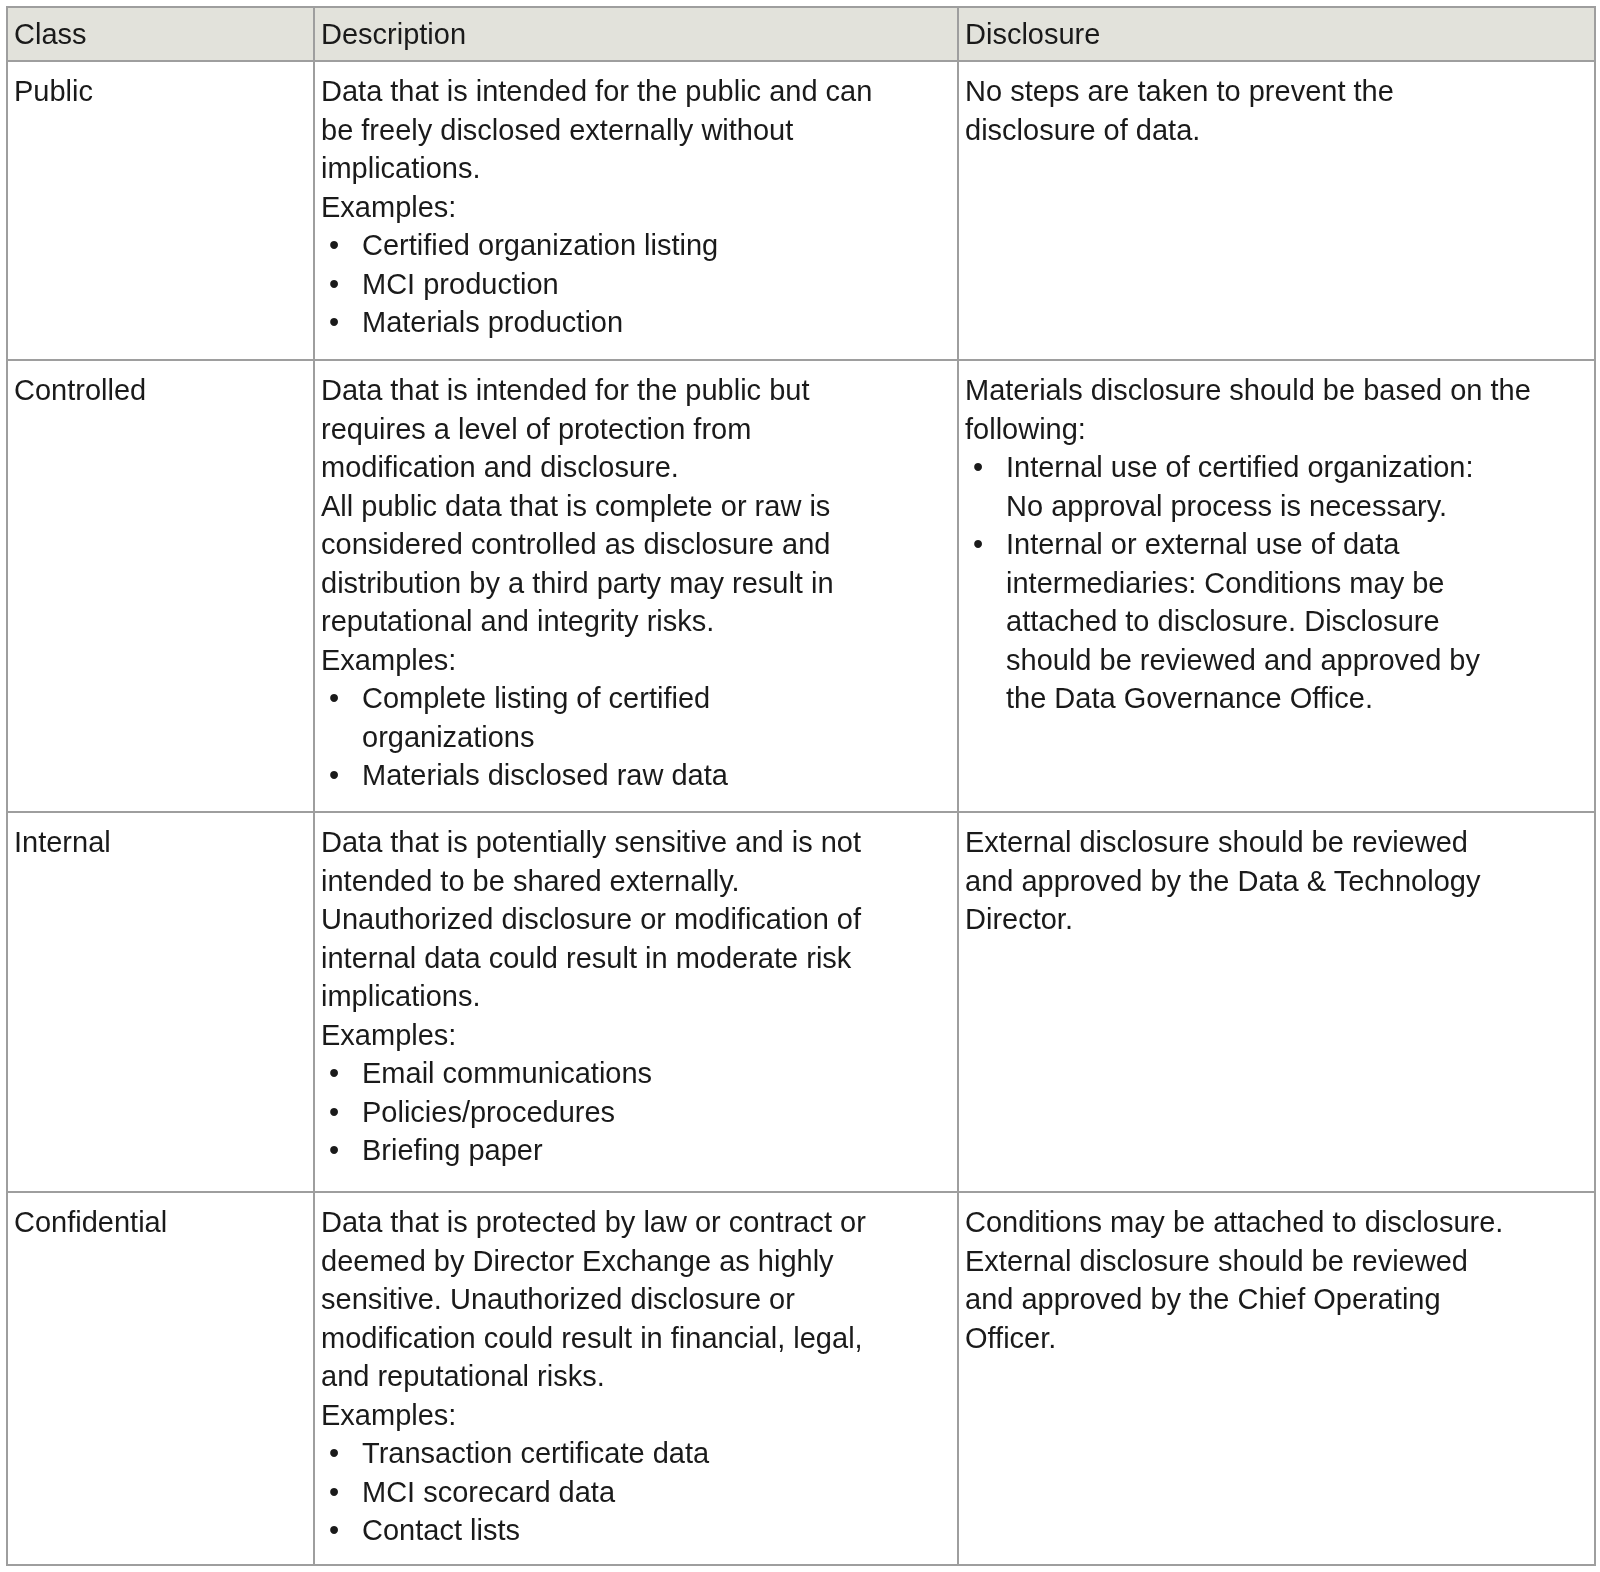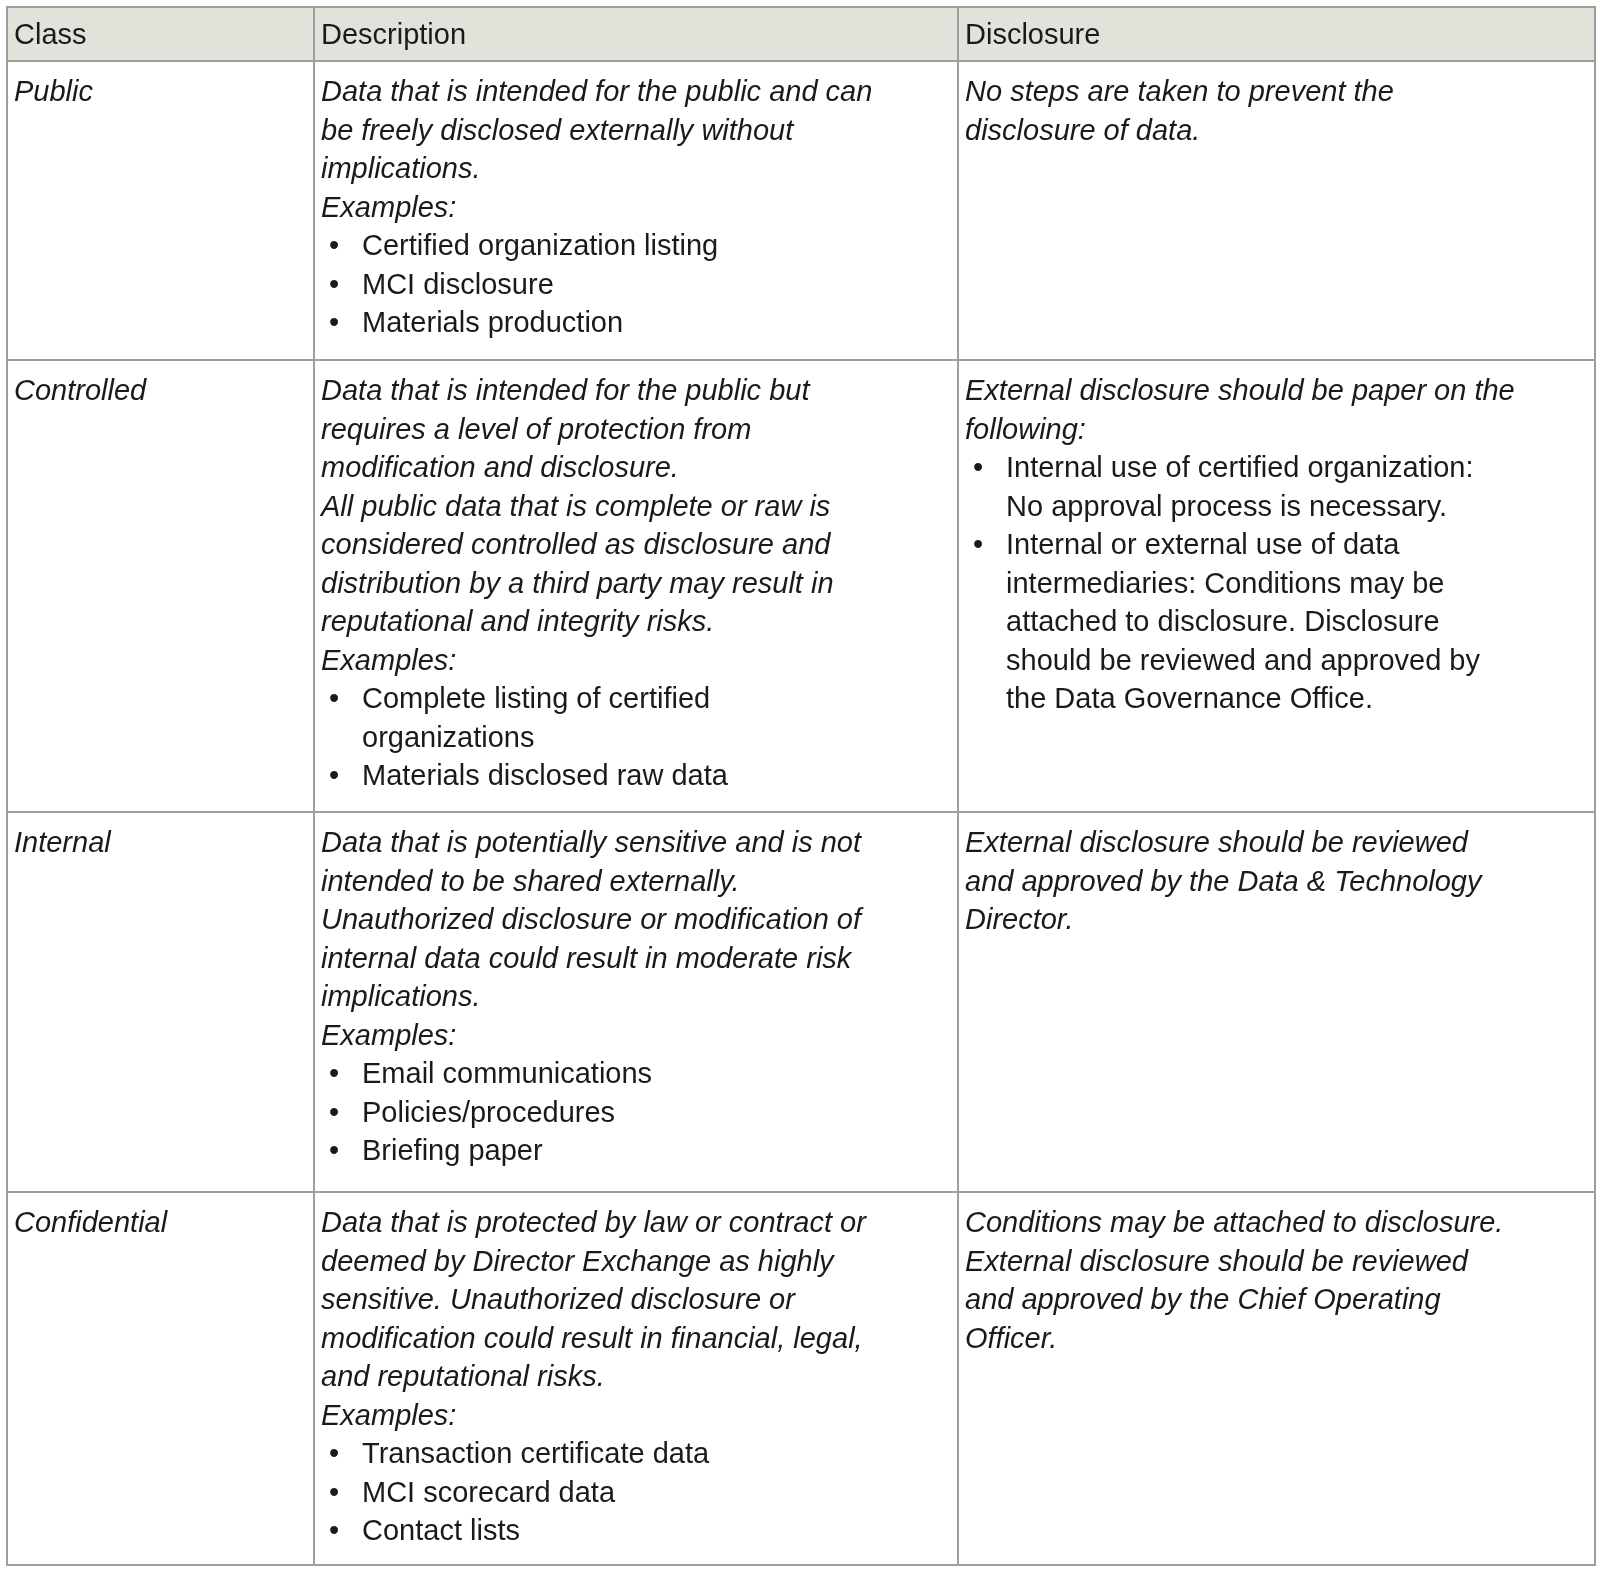--- a/index.html
+++ b/index.html
@@ -43,21 +43,20 @@
     padding: 10px 4px 8px 6px;
     line-height: 38.5px;
   }
   tr.r-public       { height: 299px; }
   tr.r-controlled   { height: 452px; border-radius: 17px; }
   tr.r-internal     { height: 380px; }
   tr.r-confidential { height: 373px; }
   p.para {
     margin: 0;
     white-space: pre-line;
-    font-style: italic;
   }
   .bullets { margin-left: 8px; }
   .bullet {
     display: flex;
     align-items: flex-start;
   }
   .dot {
     flex: 0 0 33px;
   }
   .btext {
@@ -94,21 +93,21 @@
 be freely disclosed externally without
 implications.</p>
           <p class="para">Examples:</p>
           <div class="bullets">
             <div class="bullet">
                 <span class="dot">•</span>
                 <span class="btext">Certified organization listing</span>
               </div>
             <div class="bullet">
                 <span class="dot">•</span>
-                <span class="btext">MCI disclosure</span>
+                <span class="btext">MCI production</span>
               </div>
             <div class="bullet">
                 <span class="dot">•</span>
                 <span class="btext">Materials production</span>
               </div>
           </div>
         </td>
         <td>
           <p class="para">No steps are taken to prevent the
 disclosure of data.</p>
@@ -134,21 +133,21 @@
                 <span class="btext">Complete listing of certified
 organizations</span>
               </div>
             <div class="bullet">
                 <span class="dot">•</span>
                 <span class="btext">Materials disclosed raw data</span>
               </div>
           </div>
         </td>
         <td>
-          <p class="para">External disclosure should be paper on the
+          <p class="para">Materials disclosure should be based on the
 following:</p>
           <div class="bullets">
             <div class="bullet">
                 <span class="dot">•</span>
                 <span class="btext"><b>Internal use of certified organization</b><span>:
 No approval process is necessary.</span></span>
               </div>
             <div class="bullet">
                 <span class="dot">•</span>
                 <span class="btext"><b>Internal or external use of data

